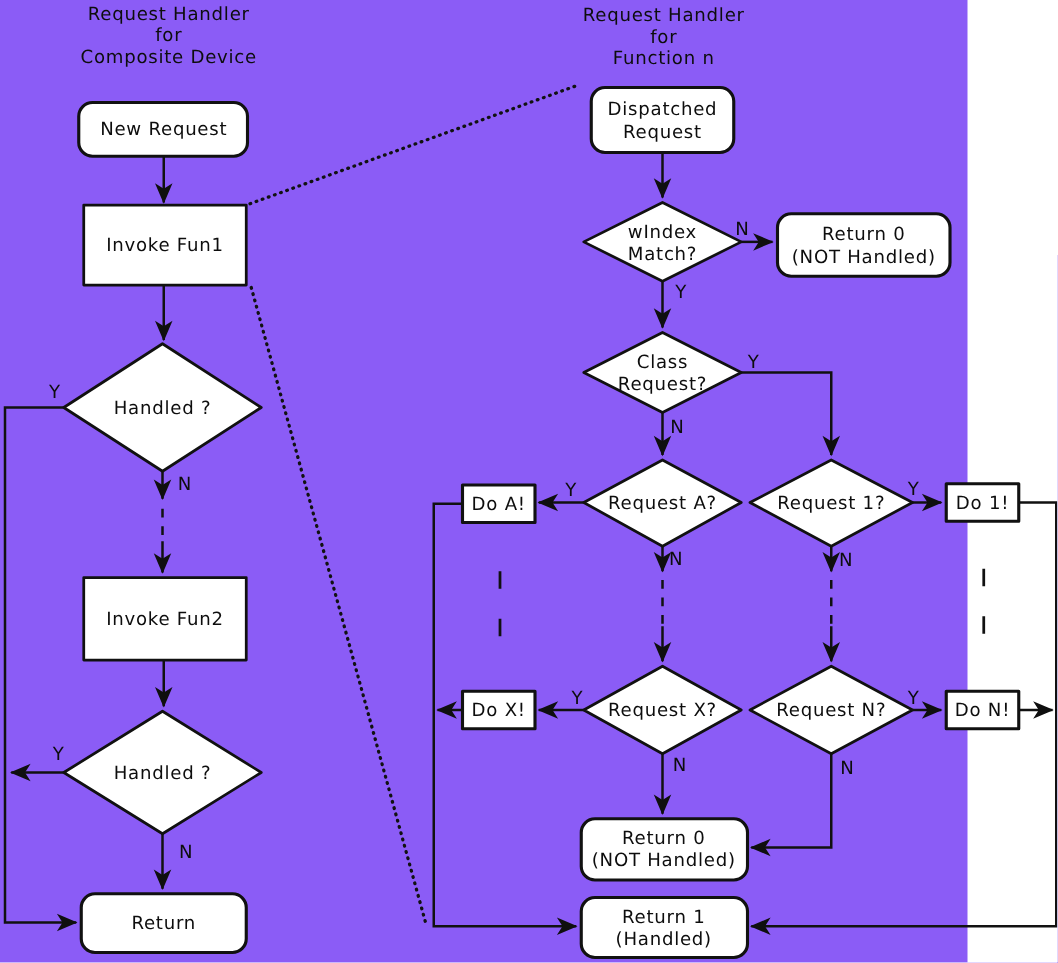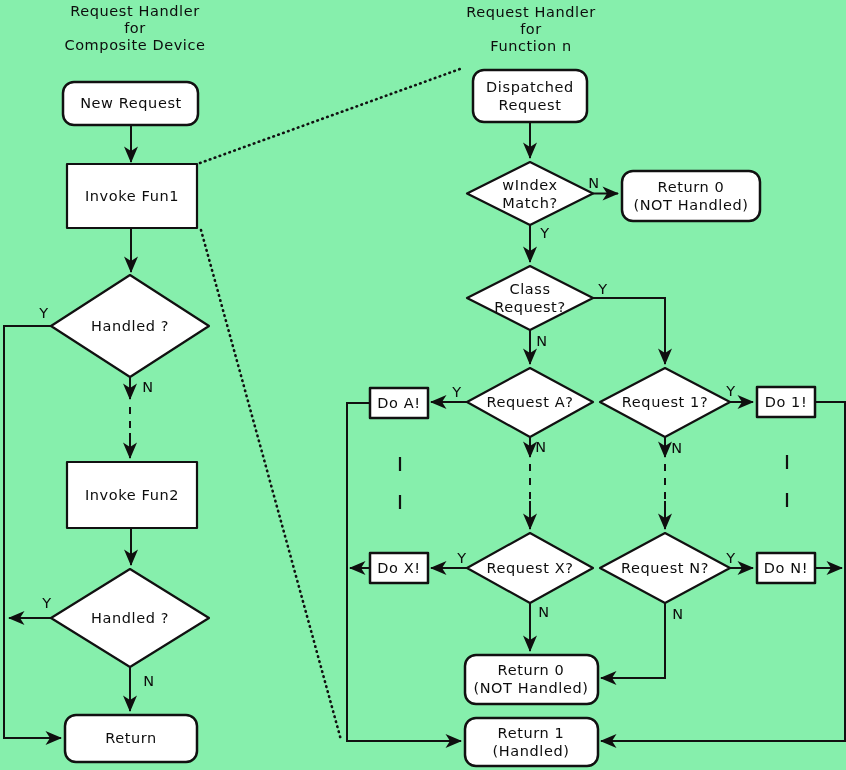--- a/index.html
+++ b/index.html
@@ -1,17 +1,17 @@
 <!DOCTYPE html>
 <html><head>
 <meta charset="utf-8">
 <style>
   html,body{margin:0;padding:0;background:#ffffff;}
   .canvas{
-    position:relative;width:846px;height:770px;background:#86efac;
+    position:relative;width:774px;height:770px;background:#8b5cf6;
     font-family:"DejaVu Sans","Liberation Sans",sans-serif;
   }
   svg{display:block;}
   text{
     fill:#0d0d0d;font-size:14.5px;font-weight:500;letter-spacing:0.6px;
     font-family:"DejaVu Sans","Liberation Sans",sans-serif;
   }
   .t-mid{text-anchor:middle;}
   .shape{fill:#ffffff;stroke:#111111;stroke-width:2.2px;stroke-linejoin:round;}
   .shape.thick{stroke-width:2.5px;}

